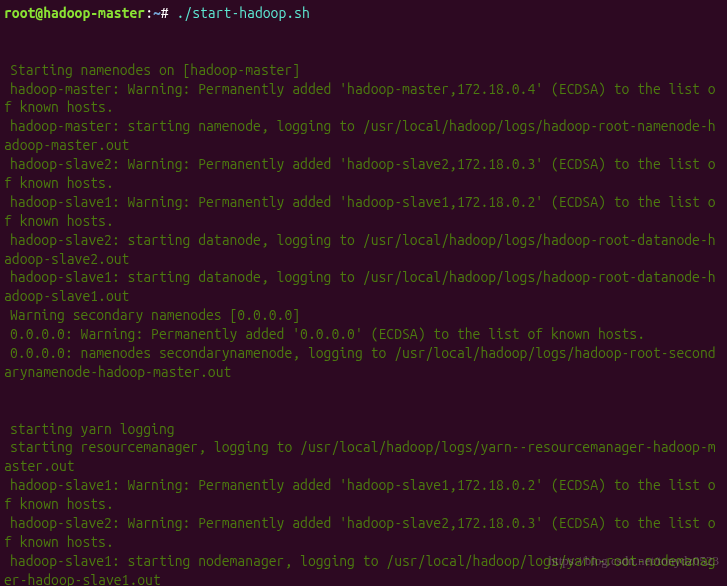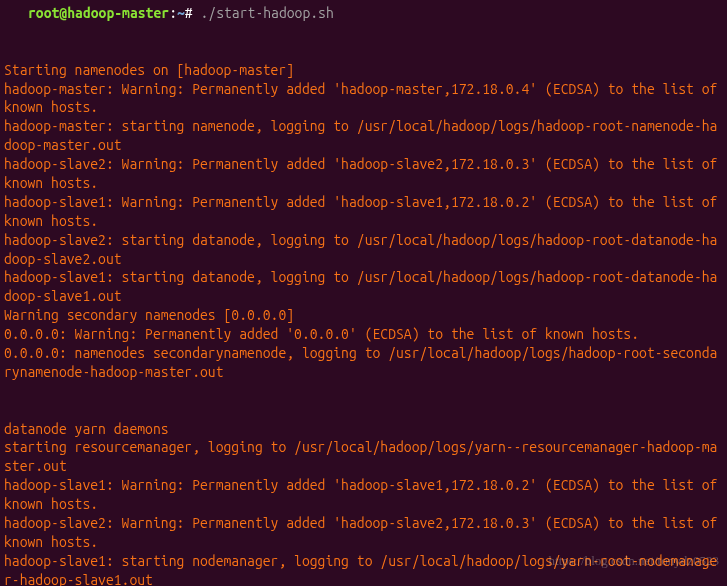--- a/index.html
+++ b/index.html
@@ -19,34 +19,34 @@
       overflow: hidden;
       position: relative;
     }
     .terminal {
       white-space: pre-wrap;
       word-break: break-all;
     }
     .prompt-user {
       color: #8ae234;
       font-weight: bold;
-      margin-left: 24px;
     }
     .prompt-path {
       color: #729fcf;
       font-weight: bold;
     }
     .prompt-symbol {
       color: #ffffff;
     }
     .command {
-      color: #a3a3a3;
+      color: #5eead4;
     }
     .output {
-      color: #f97316;
+      color: #4d7c0f;
+      margin-left: 6px;
     }
     .watermark {
       position: absolute;
       bottom: 16px;
       right: 8px;
       color: rgba(200, 200, 200, 0.35);
       font-size: 13px;
       font-family: Liberation Serif, serif;
     }
   </style>
@@ -61,20 +61,20 @@
 <span class="output">hadoop-master: starting namenode, logging to /usr/local/hadoop/logs/hadoop-root-namenode-hadoop-master.out</span>
 <span class="output">hadoop-slave2: Warning: Permanently added 'hadoop-slave2,172.18.0.3' (ECDSA) to the list of known hosts.</span>
 <span class="output">hadoop-slave1: Warning: Permanently added 'hadoop-slave1,172.18.0.2' (ECDSA) to the list of known hosts.</span>
 <span class="output">hadoop-slave2: starting datanode, logging to /usr/local/hadoop/logs/hadoop-root-datanode-hadoop-slave2.out</span>
 <span class="output">hadoop-slave1: starting datanode, logging to /usr/local/hadoop/logs/hadoop-root-datanode-hadoop-slave1.out</span>
 <span class="output">Warning secondary namenodes [0.0.0.0]</span>
 <span class="output">0.0.0.0: Warning: Permanently added '0.0.0.0' (ECDSA) to the list of known hosts.</span>
 <span class="output">0.0.0.0: namenodes secondarynamenode, logging to /usr/local/hadoop/logs/hadoop-root-secondarynamenode-hadoop-master.out</span>
 <span class="output"></span>
 <span class="output"></span>
-<span class="output">datanode yarn daemons</span>
+<span class="output">starting yarn logging</span>
 <span class="output">starting resourcemanager, logging to /usr/local/hadoop/logs/yarn--resourcemanager-hadoop-master.out</span>
 <span class="output">hadoop-slave1: Warning: Permanently added 'hadoop-slave1,172.18.0.2' (ECDSA) to the list of known hosts.</span>
 <span class="output">hadoop-slave2: Warning: Permanently added 'hadoop-slave2,172.18.0.3' (ECDSA) to the list of known hosts.</span>
 <span class="output">hadoop-slave1: starting nodemanager, logging to /usr/local/hadoop/logs/yarn-root-nodemanager-hadoop-slave1.out</span>
 </div>
 
 <div class="watermark">https://blog.csdn.net/tonydz0523</div>
 
 </body></html>

